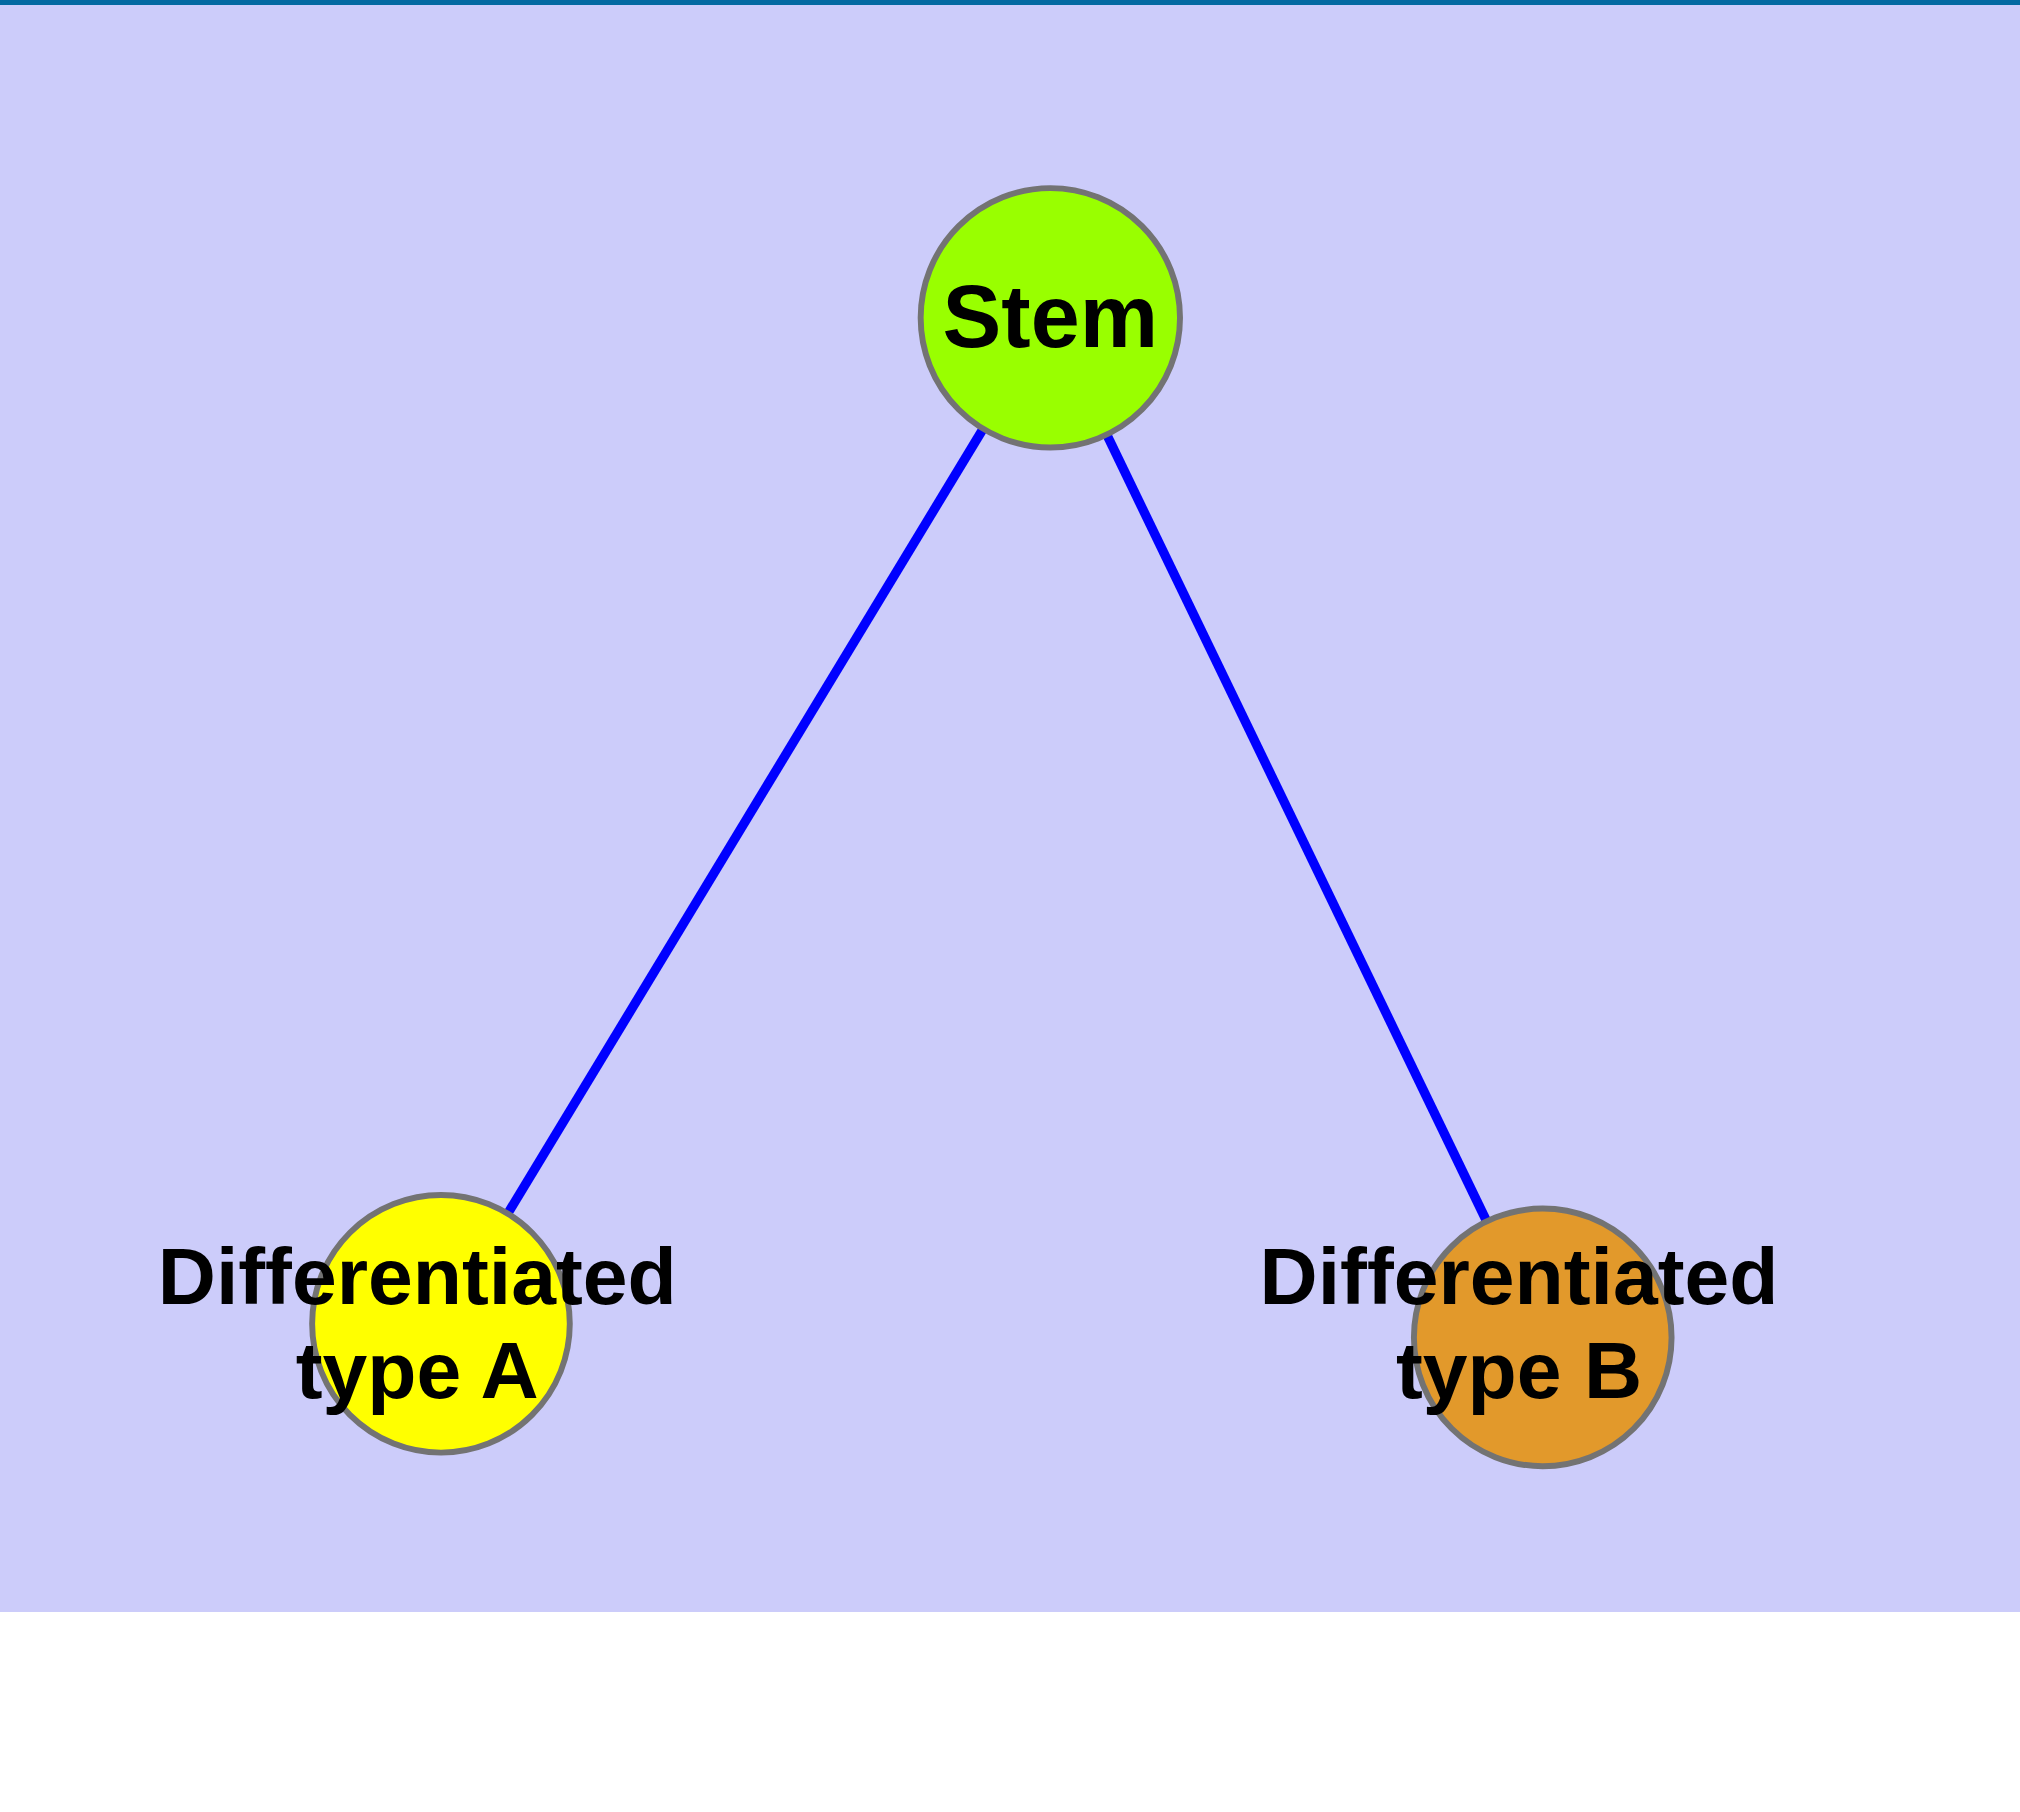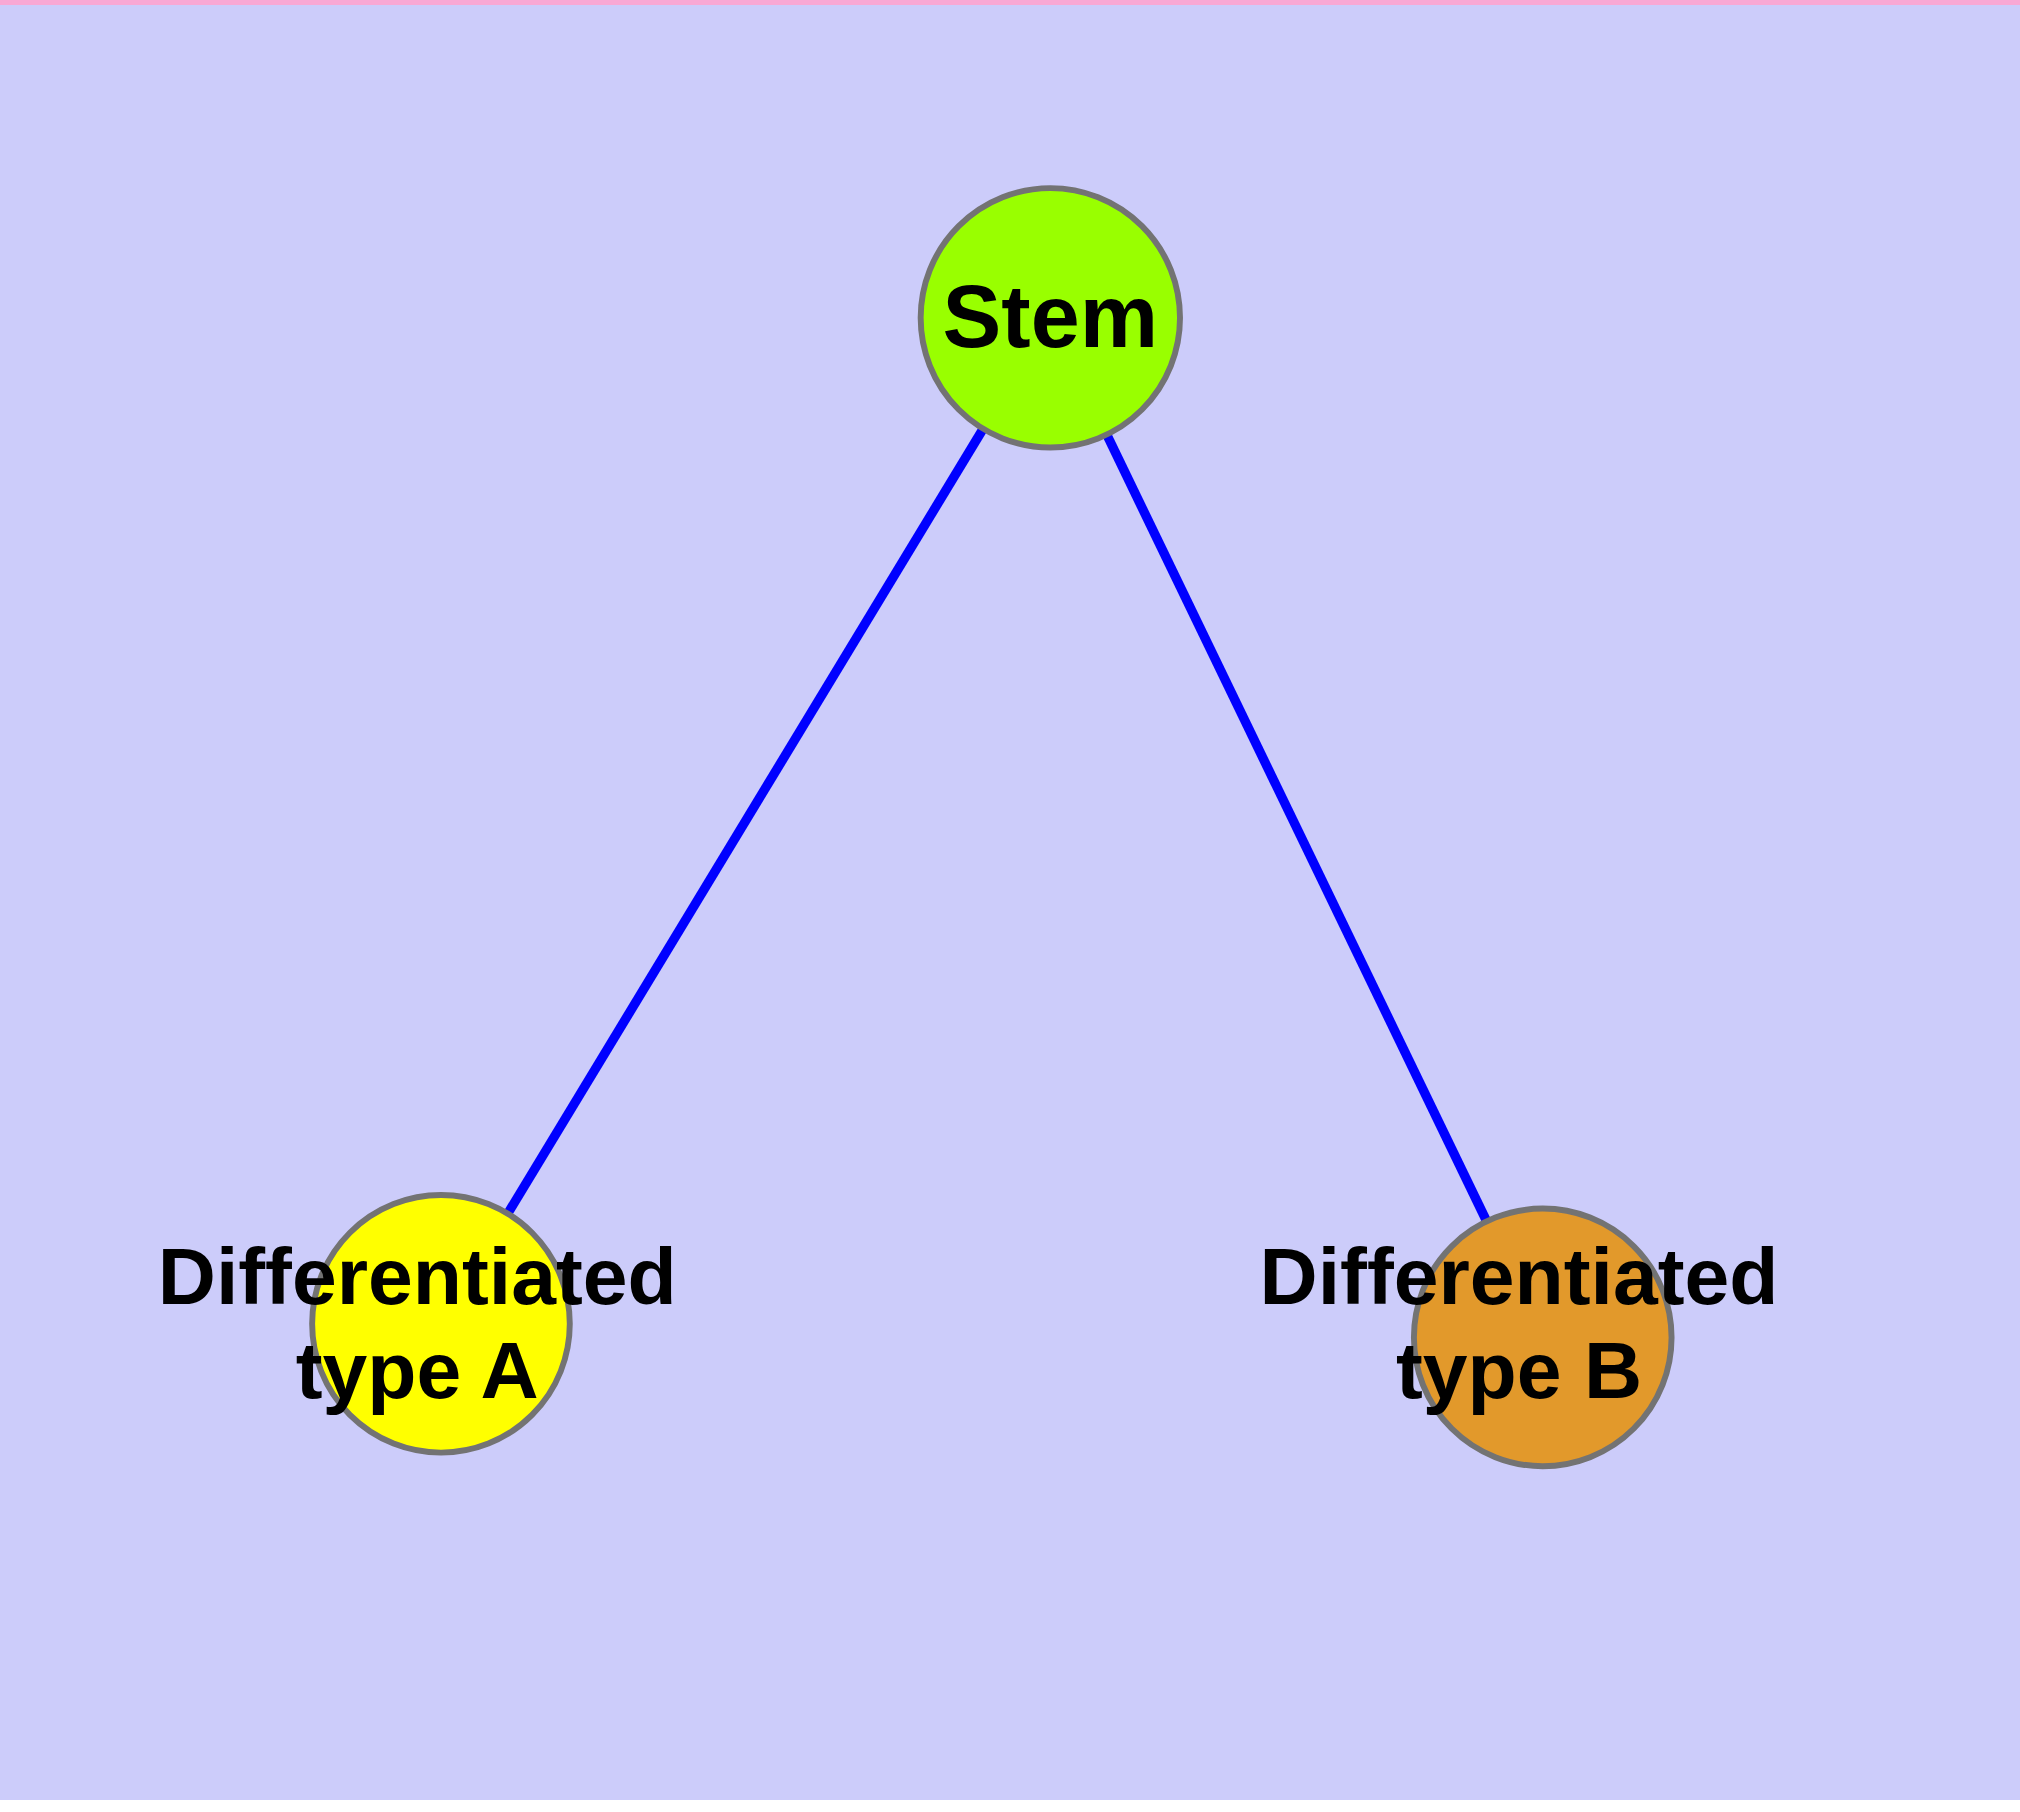--- a/index.html
+++ b/index.html
@@ -3,23 +3,23 @@
 <meta charset="utf-8">
 <style>
   html, body {
     margin: 0;
     padding: 0;
     background: #ffffff;
   }
   #canvas {
     position: relative;
     width: 2021px;
-    height: 1800px;
+    height: 1612px;
     overflow: hidden;
-    background: #f9a8d4;
+    background: #0369a1;
     font-family: "Liberation Sans", sans-serif;
   }
   #plot-background {
     position: absolute;
     left: 0;
     top: 5.1px;
     width: 2021px;
     height: 1802px;
     background: #ccccfa;
   }

